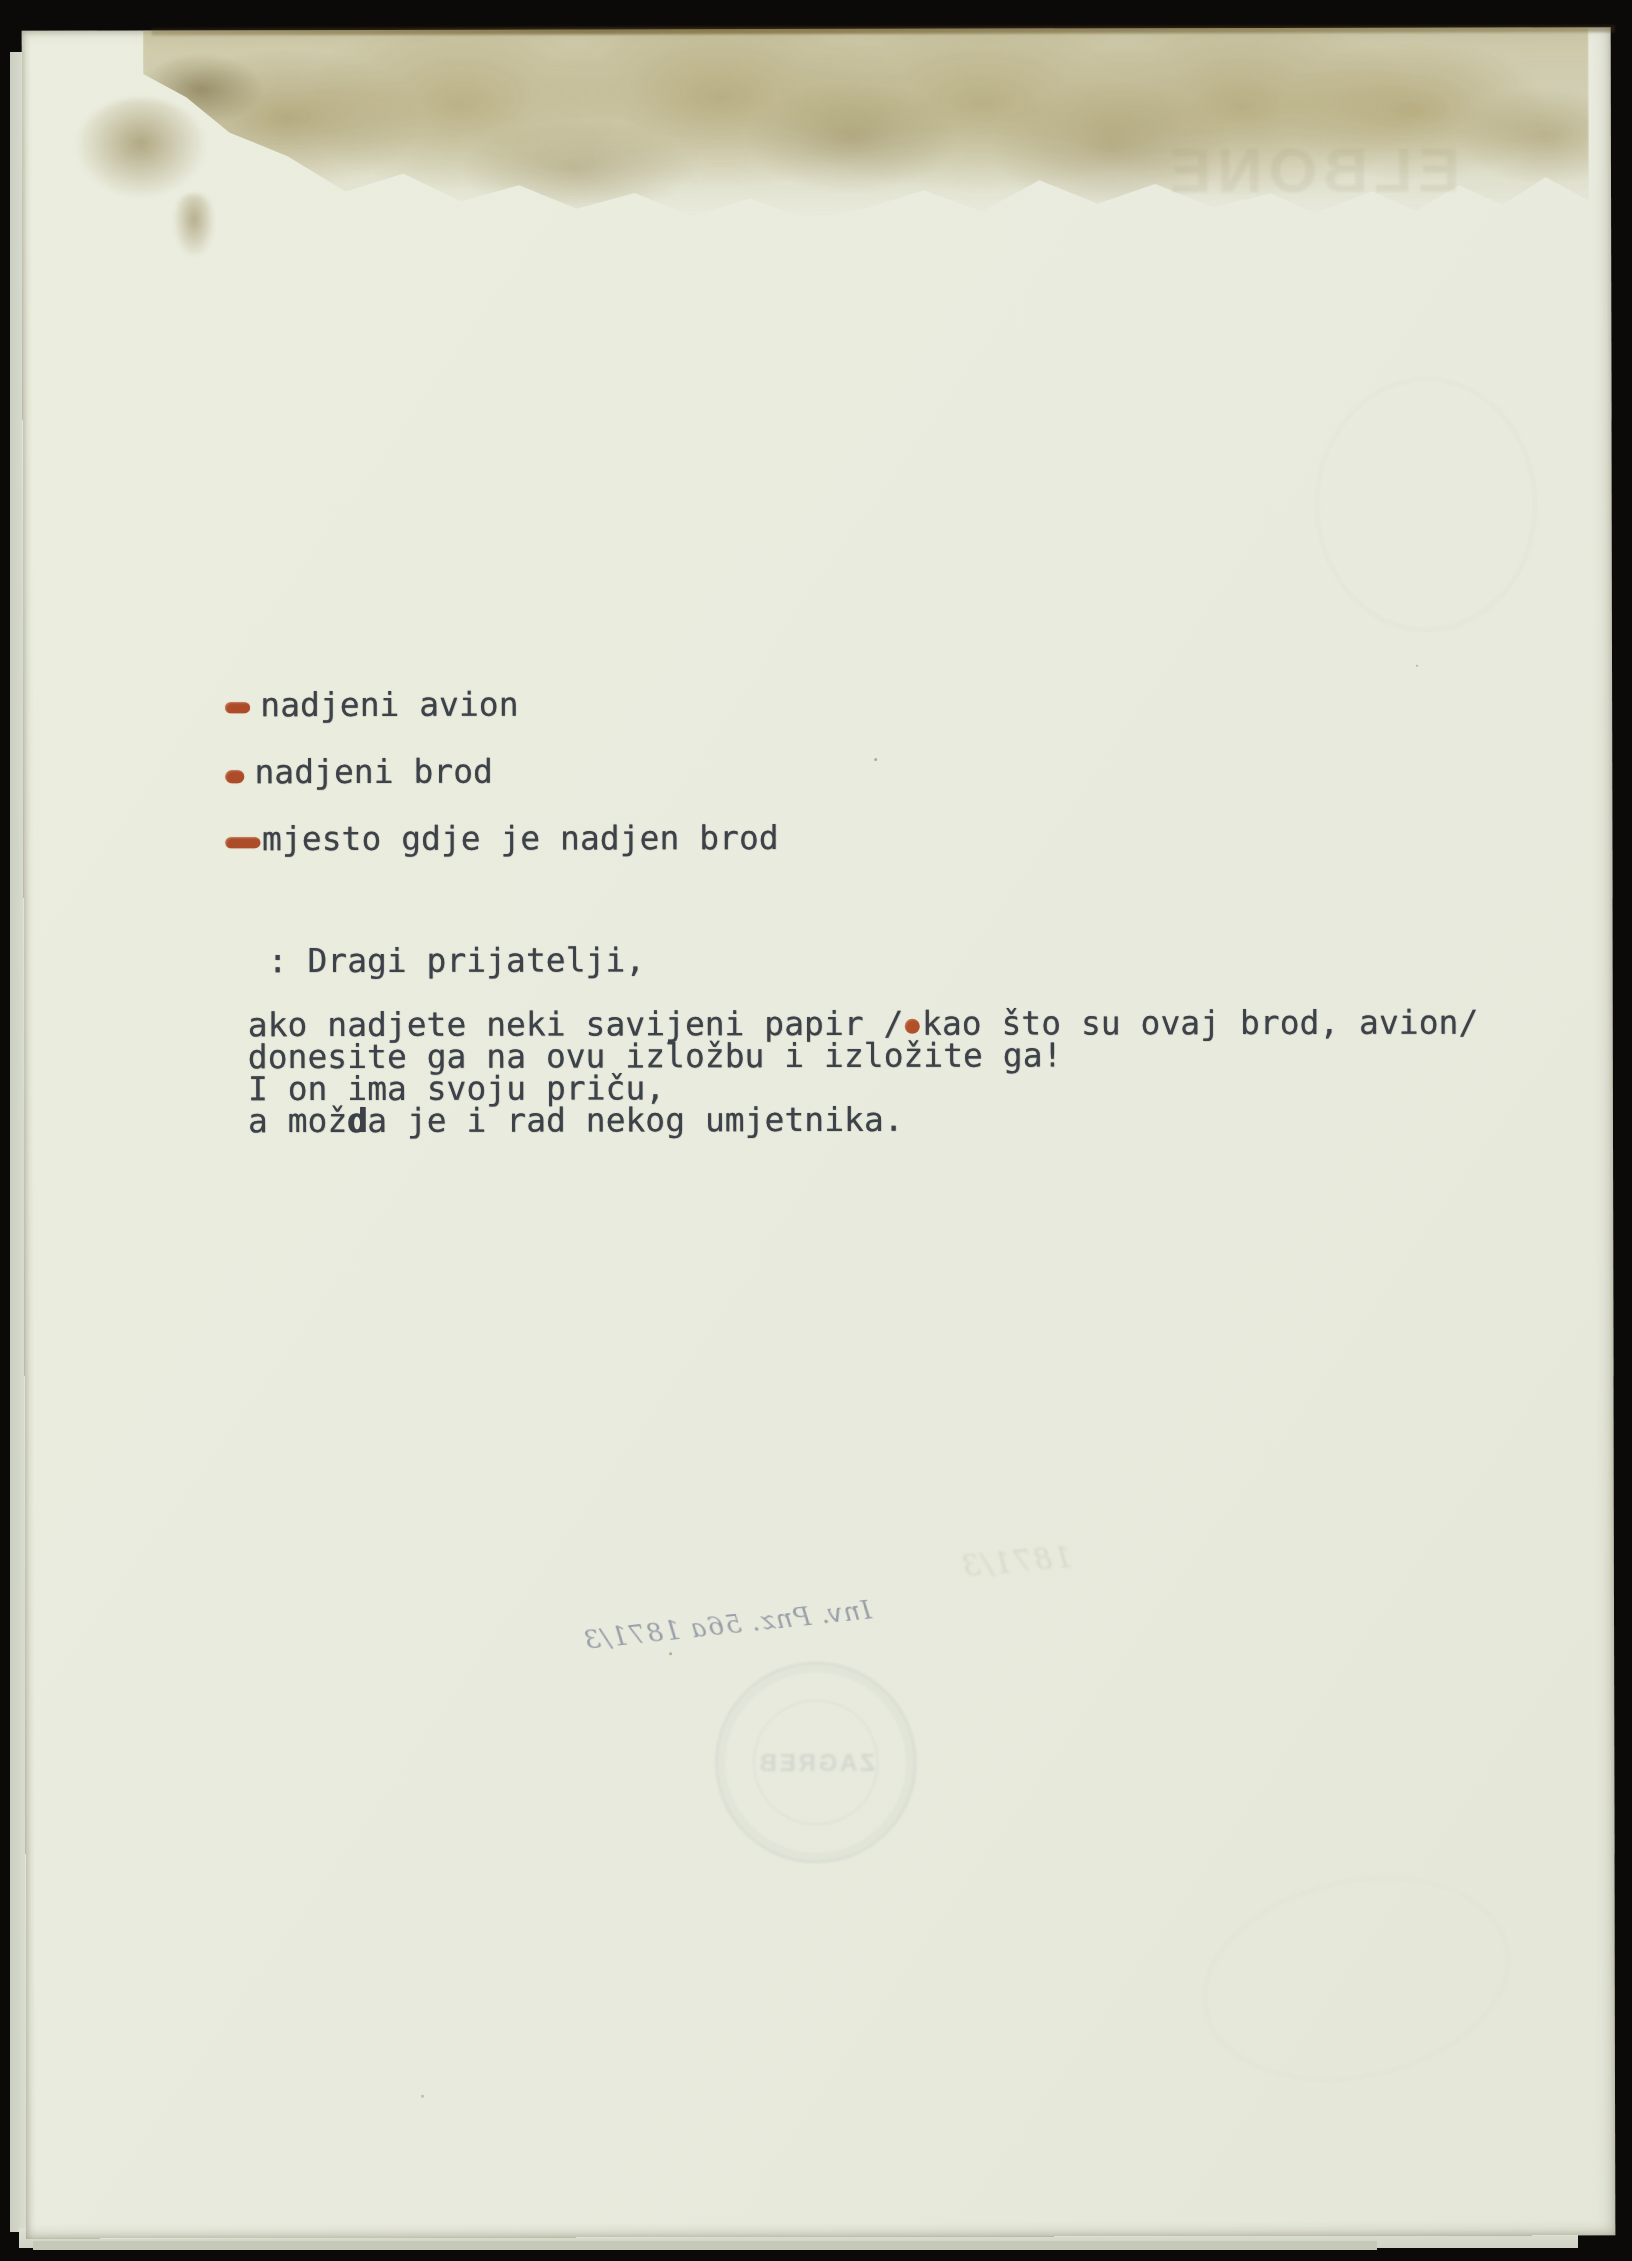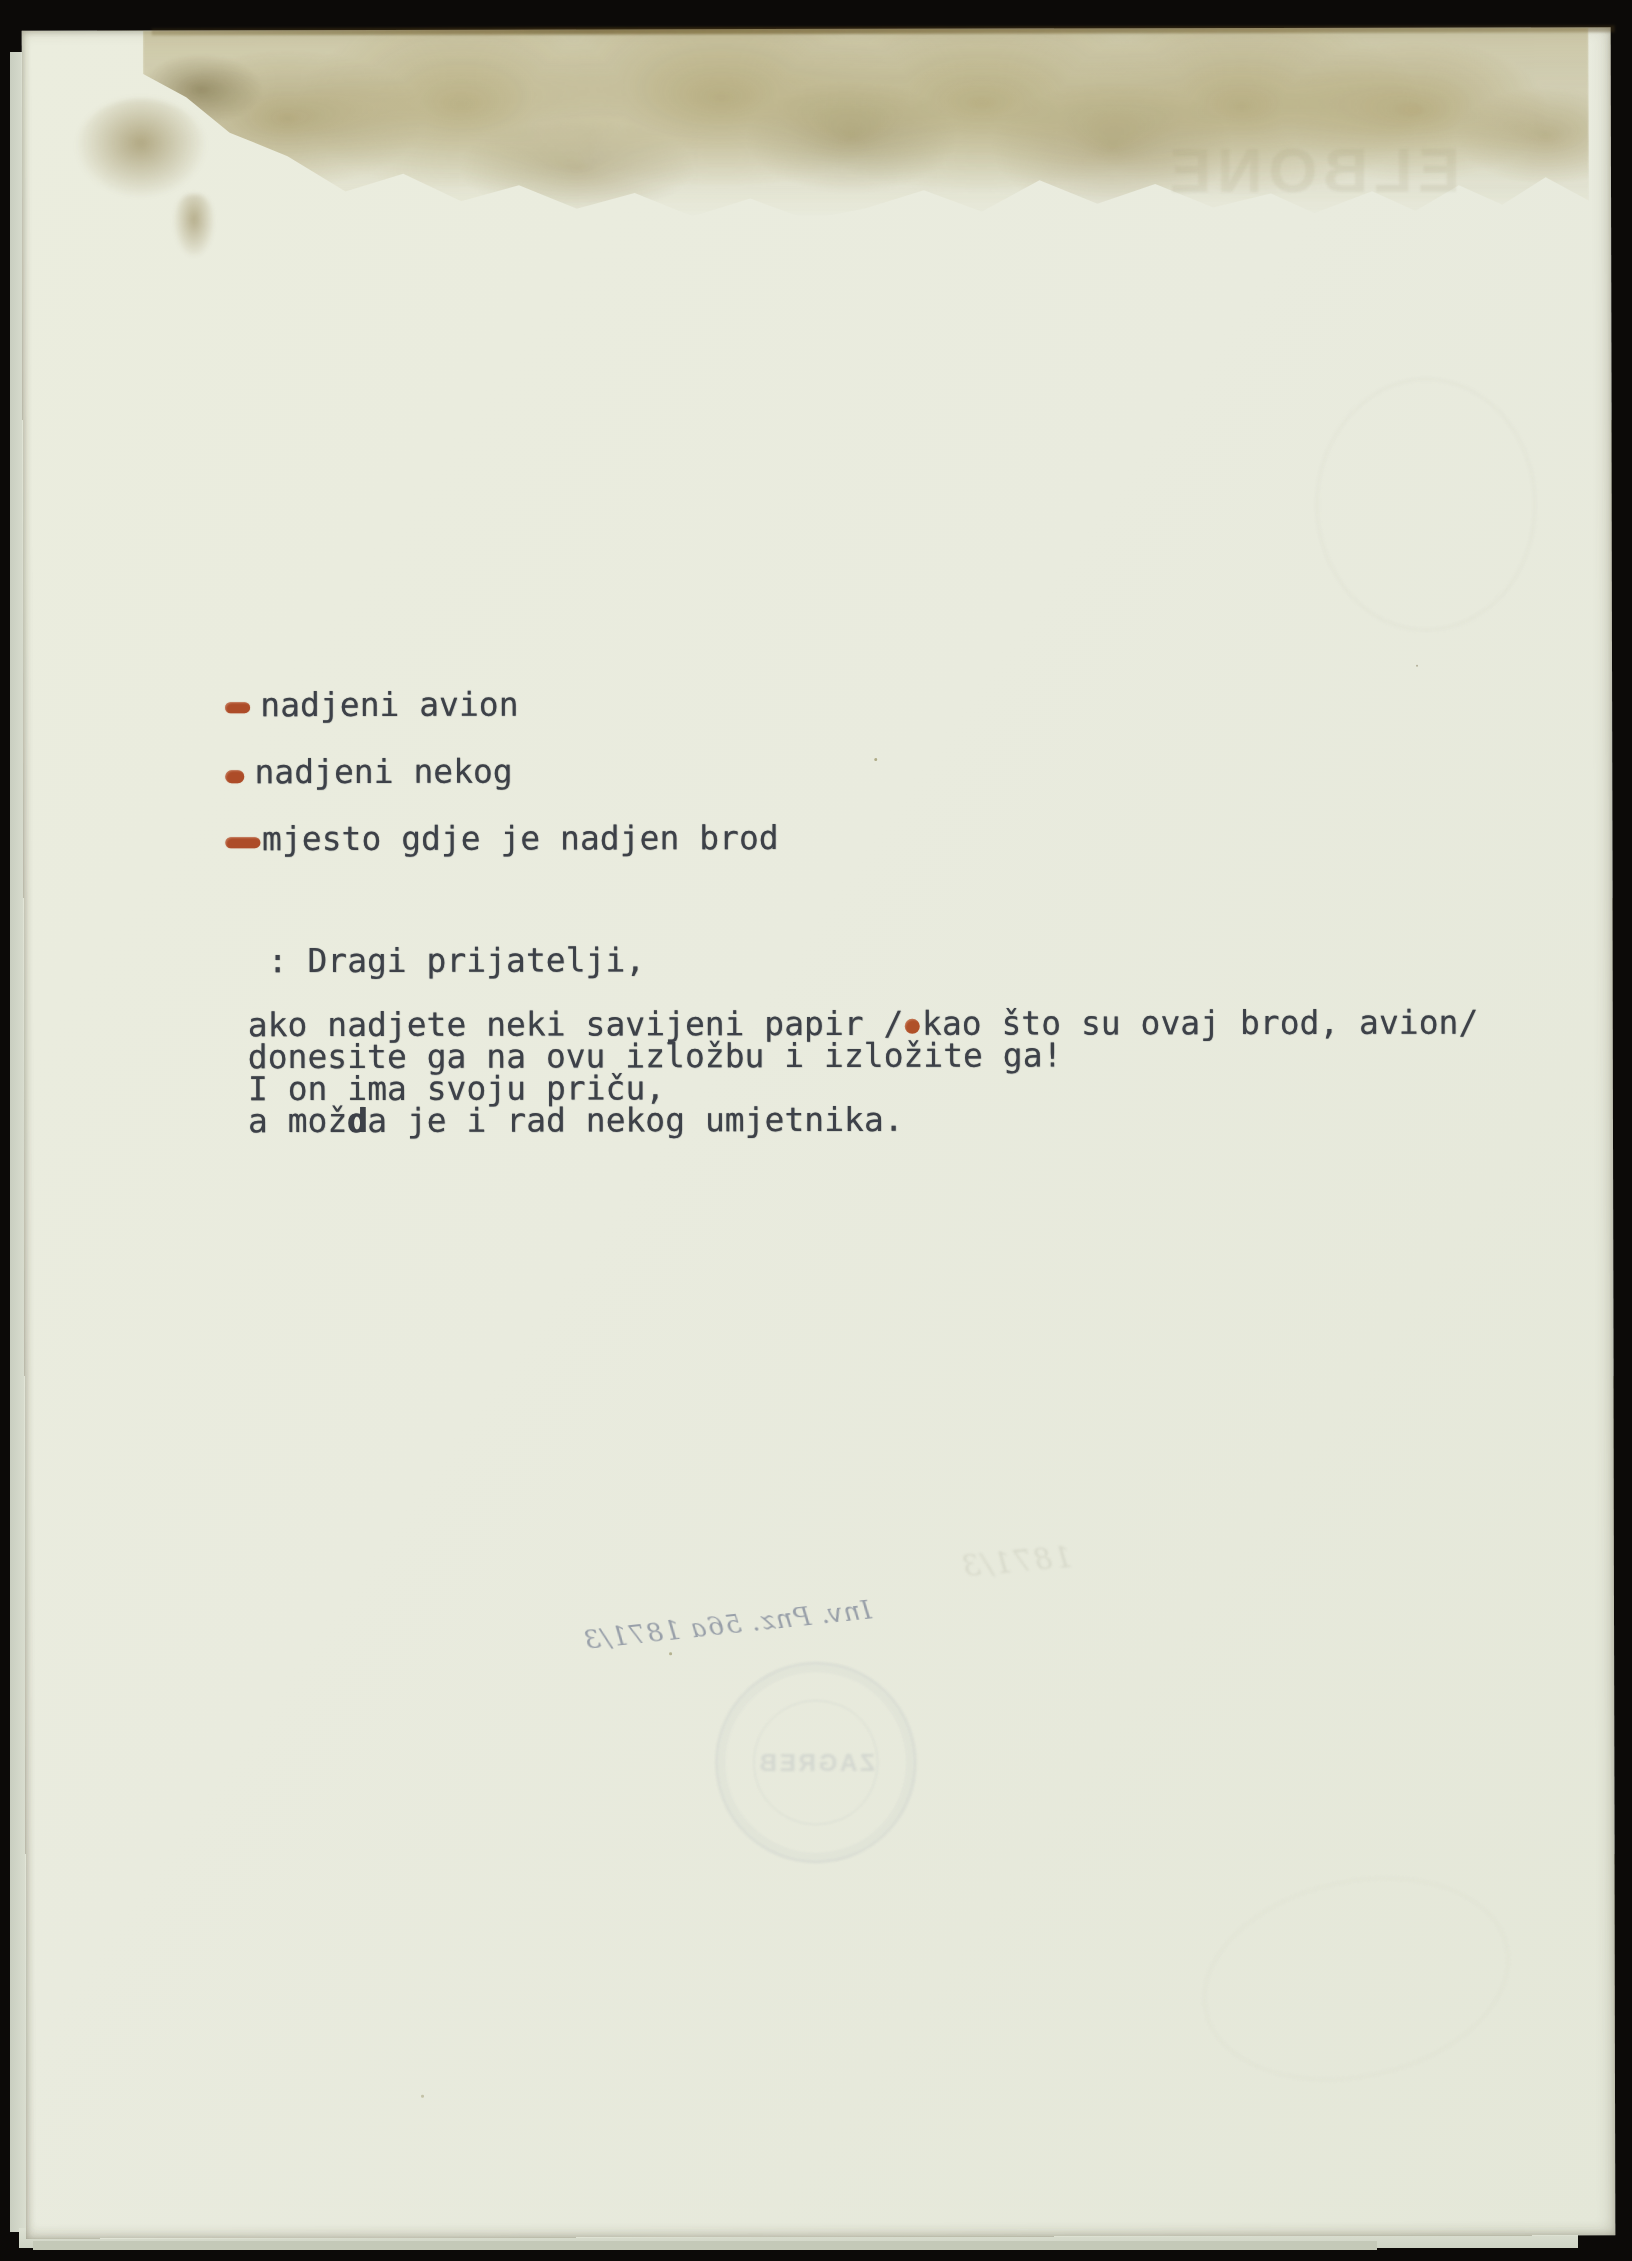--- a/index.html
+++ b/index.html
@@ -208,21 +208,21 @@
 
     <div class="ghost-lettering">ELBONE</div>
 
     <div class="typed-list typed">
       <div class="list-item">
         <span class="red-dash"></span>
         <span>nadjeni avion</span>
       </div>
       <div class="list-item">
         <span class="red-dash"></span>
-        <span>nadjeni nekog</span>
+        <span>nadjeni brod</span>
       </div>
       <div class="list-item">
         <span class="red-dash"></span>
         <span>mjesto gdje je nadjen brod</span>
       </div>
     </div>
 
     <div class="salutation typed">: Dragi prijatelji,</div>
 
     <div class="paragraph typed">

